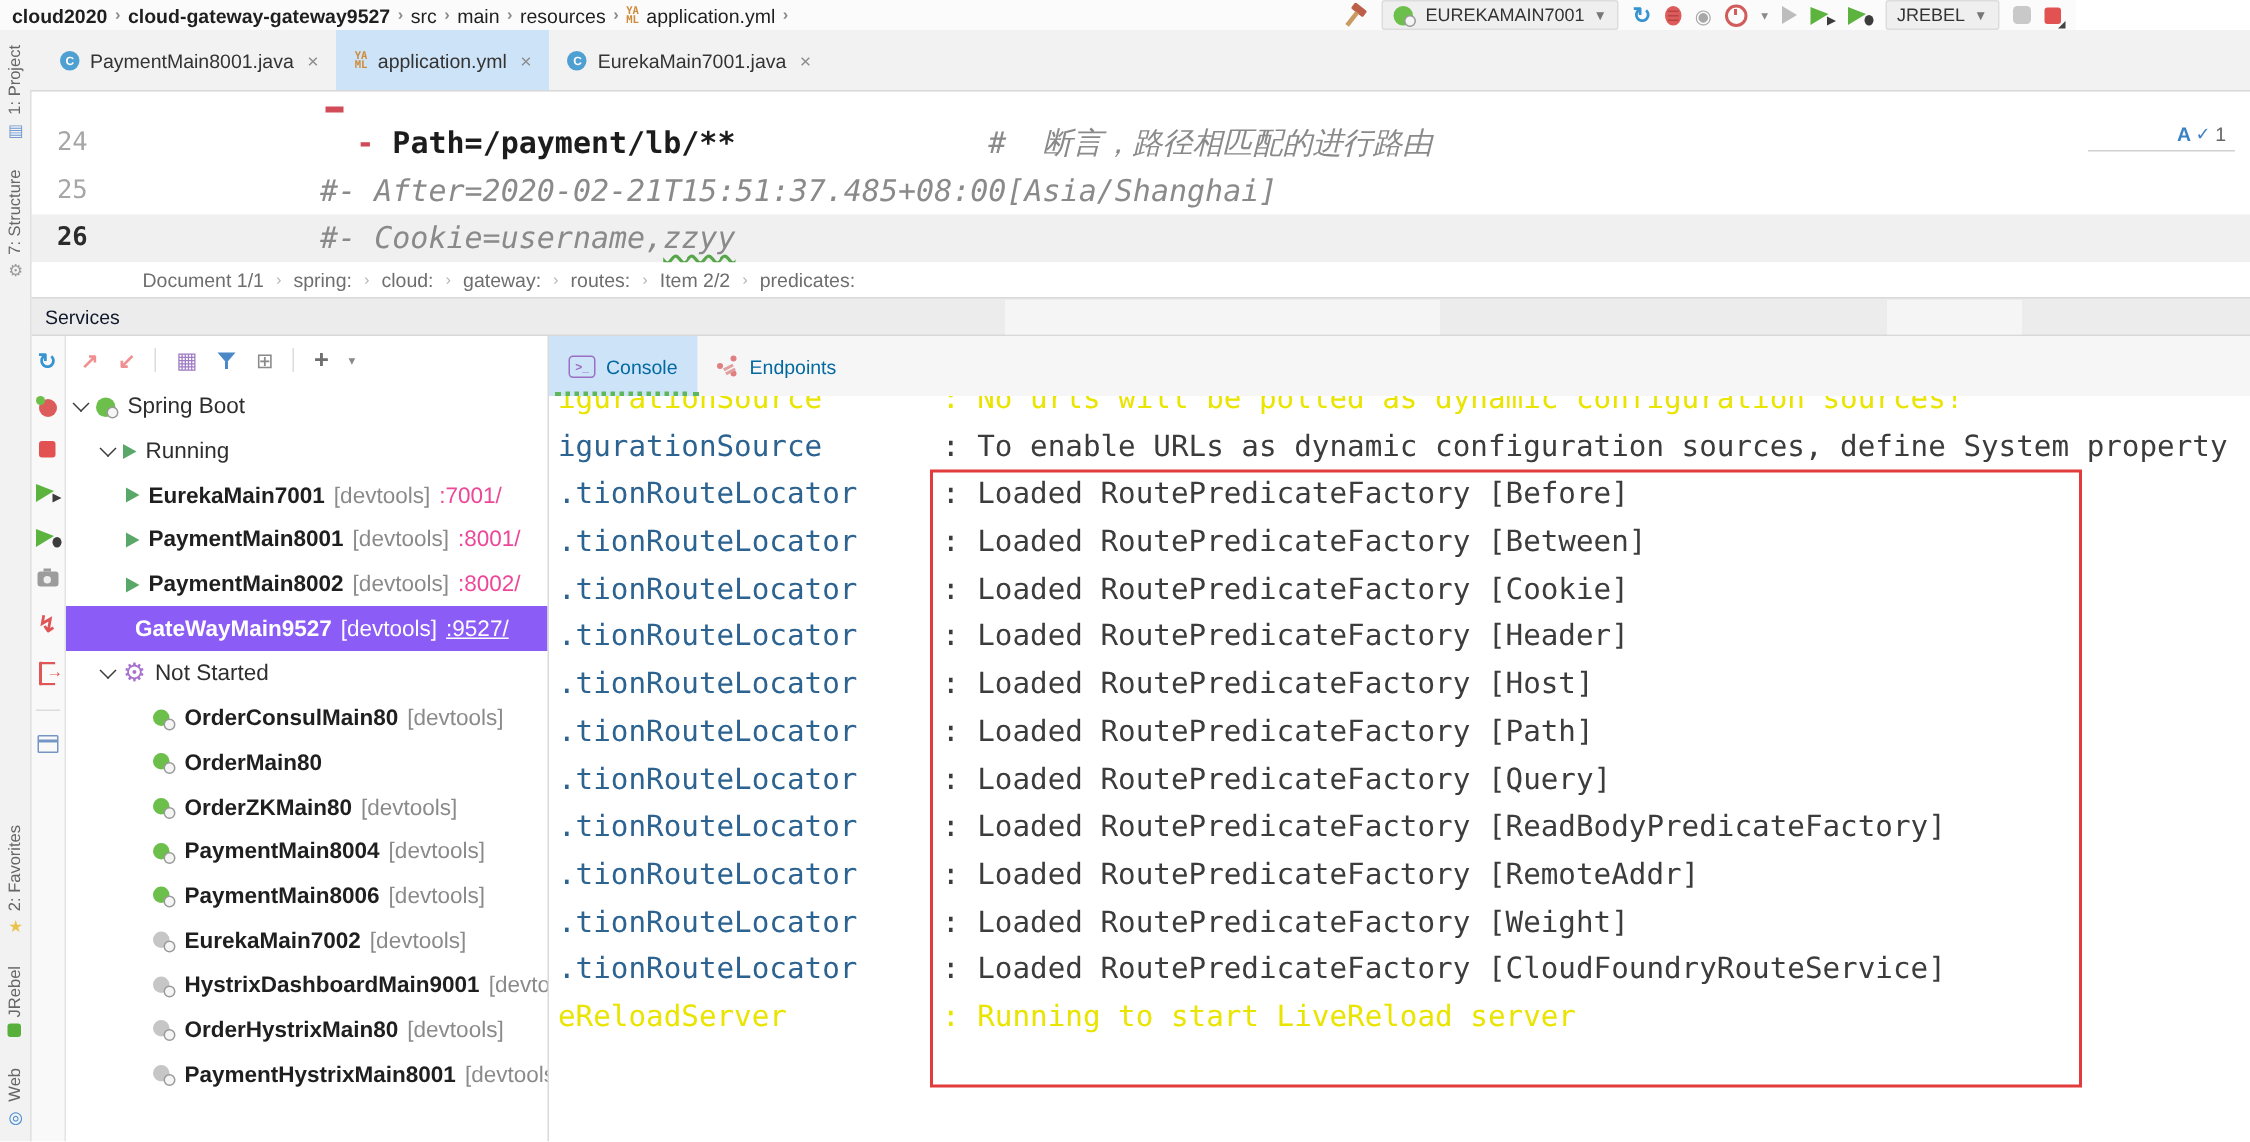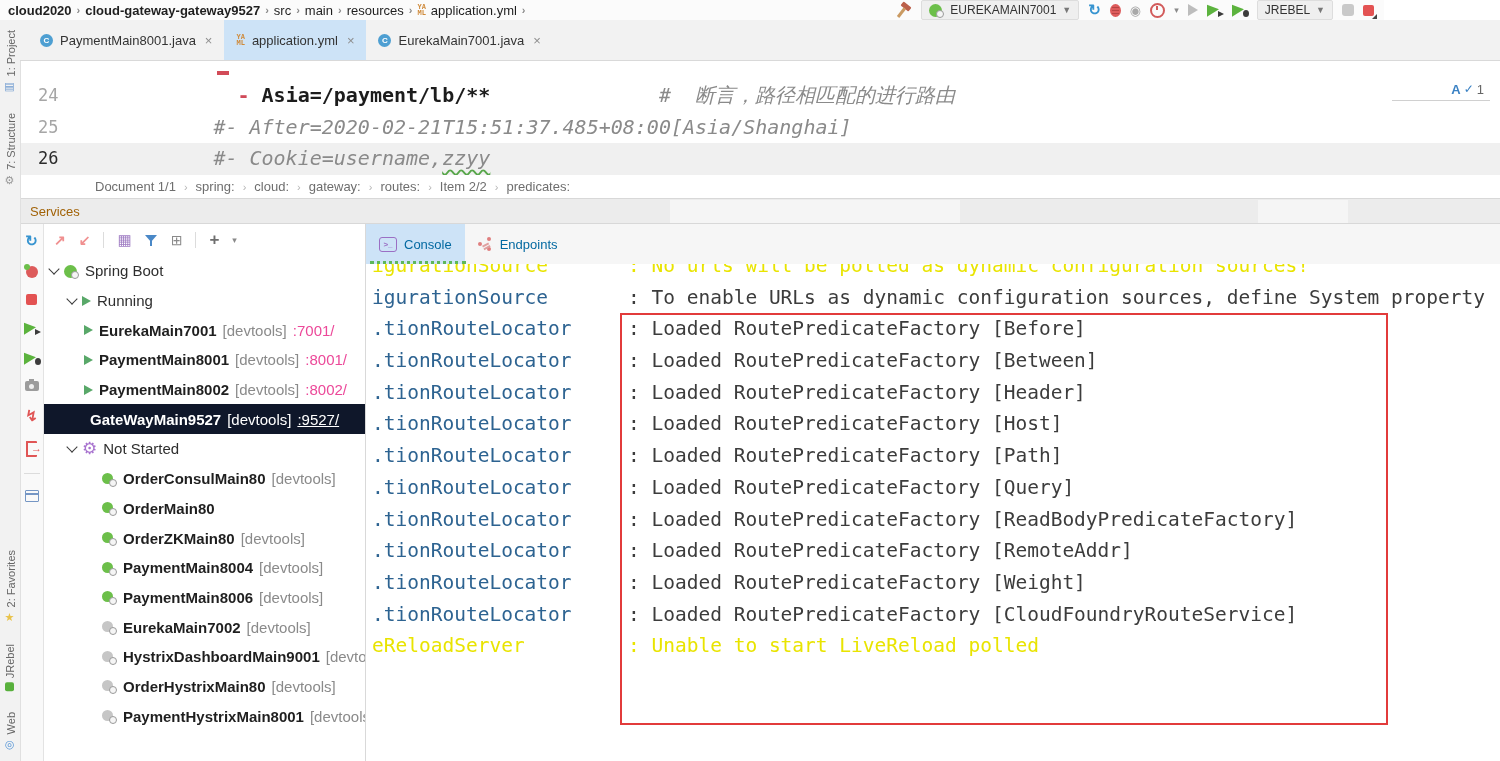--- a/index.html
+++ b/index.html
@@ -27,40 +27,40 @@
   .tabx{color:#8d8d8d;font-size:13px;margin-left:2px}
 
   
   .editor{position:absolute;left:20px;top:60px;width:1480px;height:115px;background:#fff;overflow:hidden}
   .remnant{height:20px;position:relative}
   .remnant .reddash{position:absolute;left:197px;top:11px;width:12px;height:4px;background:#d24b58}
   .eline{display:flex;height:31.7px;line-height:31.7px;white-space:pre}
   .eline.current{background:#f0f0f0}
   .enum{width:85px;box-sizing:border-box;padding-left:18px;font-family:"DejaVu Sans Mono",monospace;
         font-size:17px;color:#a6a6a6}
-  .eline.current .enum{color:#2b2b2b;font-weight:400}
+  .eline.current .enum{color:#2b2b2b;font-weight:700}
   .ecode{flex:1;font-family:"DejaVu Sans Mono",monospace;font-size:20px;color:#1c1c1c}
   .tok-dash{color:#d04a59;font-weight:700}
   .tok-val{color:#1c1c1c;font-weight:600}
   .tok-com{color:#8a8a8a;font-style:italic}
   .tok-squig{color:#8a8a8a;font-style:italic;text-decoration:underline wavy #57a64a;text-underline-offset:4px}
   .inspect{position:absolute;right:10px;top:18px;width:92px;height:22px;border-bottom:1px solid #d0d0d0;
            display:flex;align-items:center;gap:3px;font-size:13px;color:#666;justify-content:flex-end;padding-right:6px}
   .inspect .ia{color:#3b82c4;font-weight:700}
   .inspect .icheck{color:#3b82c4;font-size:12px}
 
   
   .ybc{position:absolute;left:20px;top:175px;width:1480px;height:23px;background:#fff;display:flex;
        align-items:center;font-size:13px;color:#6e6e6e;padding-left:75px;gap:8px;box-sizing:border-box}
   .ybsep{color:#b5b5b5;font-size:11px}
 
   
   .svc-header{position:absolute;left:20px;top:198px;width:1480px;height:26px;background:#ececec;
               border-top:1px solid #d8d8d8;border-bottom:1px solid #d8d8d8;box-sizing:border-box;
-              font-size:13px;color:#a16207;display:flex;align-items:center;padding-left:10px}
+              font-size:13px;color:#0f172a;display:flex;align-items:center;padding-left:10px}
   .svc-header .seg{position:absolute;top:1px;height:23px;background:#f5f5f5}
   .seg1{left:650px;width:290px}.seg2{left:1238px;width:90px}
 
   
   .leftstrip{position:absolute;left:0;top:20px;width:20px;height:741px;background:#f2f2f2;
              border-right:1px solid #e0e0e0;display:flex;flex-direction:column;align-items:center;z-index:3}
   .vlabel{writing-mode:vertical-rl;transform:rotate(180deg);font-size:11px;color:#666;
           display:flex;align-items:center;gap:4px;margin:10px 0}
   .vlabel .ic{transform:rotate(180deg)}
   .stripspacer{flex:1}
@@ -76,21 +76,21 @@
        border-right:1px solid #d9d9d9;box-sizing:border-box;overflow:hidden}
   .svc-toolbar{height:32px;display:flex;align-items:center;gap:13px;padding-left:10px}
   .vsep{width:1px;height:16px;background:#dcdcdc}
   .tree{font-size:15px}
   .trow{height:29.7px;display:flex;align-items:center;gap:6px;white-space:nowrap;cursor:default}
   .d0{padding-left:6px}.d1{padding-left:24px}.d2{padding-left:40px}.d3{padding-left:58px}
   .tlabel{color:#2e2e2e}
   .tname{font-weight:700;color:#1f1f1f}
   .tsuffix{color:#8a8a8a}
   .tport{color:#ec4899}
-  .trow.selected{background:#0f172a}
+  .trow.selected{background:#8b5cf6}
   .trow.selected .tname,.trow.selected .tsuffix,.trow.selected .tlabel{color:#fff}
   .trow.selected .tport{color:#fff;text-decoration:underline}
   .tchev{width:7px;height:7px;border-right:1.7px solid #3c3c3c;border-bottom:1.7px solid #3c3c3c;
          transform:rotate(45deg);margin-top:-4px;flex:0 0 auto}
 
   
   .console{position:absolute;left:366px;top:224px;width:1134px;height:537px;background:#fff;overflow:hidden}
   .ctabs{height:40px;display:flex;align-items:stretch;background:#f6f6f6;position:relative}
   .ctab{display:flex;align-items:center;gap:7px;padding:0 13px;font-size:13px;color:#0369a1}
   .ctab.active{background:#cde3f7}
@@ -240,21 +240,21 @@
       <span class="tabx">×</span>
     </div>
   </div>
 
 <div class="editor mono">
   <div class="remnant">
       <span class="reddash"></span>
     </div>
   <div class="eline">
     <span class="enum">24</span>
-    <span class="ecode"><span>           </span><span class="tok-dash">- </span><span class="tok-val">Asia=/payment/lb/**</span><span>              </span><span class="tok-com">#  断言，路径相匹配的进行路由</span></span>
+    <span class="ecode"><span>           </span><span class="tok-dash">- </span><span class="tok-val">Path=/payment/lb/**</span><span>              </span><span class="tok-com">#  断言，路径相匹配的进行路由</span></span>
   </div>
   <div class="eline">
     <span class="enum">25</span>
     <span class="ecode"><span>         </span><span class="tok-com">#- After=2020-02-21T15:51:37.485+08:00[Asia/Shanghai]</span></span>
   </div>
   <div class="eline current">
     <span class="enum">26</span>
     <span class="ecode"><span>         </span><span class="tok-com">#- Cookie=username,</span><span class="tok-squig">zzyy</span></span>
   </div>
   <div class="inspect" style="font-family:'Liberation Sans',sans-serif">
@@ -432,24 +432,25 @@
         <span class="ic i-endpoints"></span>
         <span>Endpoints</span>
       </div>
     </div>
   <div class="greenline"></div>
   <div class="cbody" id="cbody">
       <div class="cline warn clipped"><span class="clogger">igurationSource</span><span class="cmsg">: No urls will be polled as dynamic configuration sources!</span></div>
       <div class="cline"><span class="clogger">igurationSource</span><span class="cmsg">: To enable URLs as dynamic configuration sources, define System property</span></div>
       <div class="cline"><span class="clogger">.tionRouteLocator</span><span class="cmsg">: Loaded RoutePredicateFactory [Before]</span></div>
       <div class="cline"><span class="clogger">.tionRouteLocator</span><span class="cmsg">: Loaded RoutePredicateFactory [Between]</span></div>
+      <div class="cline"><span class="clogger">.tionRouteLocator</span><span class="cmsg">: Loaded RoutePredicateFactory [Cookie]</span></div>
       <div class="cline"><span class="clogger">.tionRouteLocator</span><span class="cmsg">: Loaded RoutePredicateFactory [Header]</span></div>
       <div class="cline"><span class="clogger">.tionRouteLocator</span><span class="cmsg">: Loaded RoutePredicateFactory [Host]</span></div>
       <div class="cline"><span class="clogger">.tionRouteLocator</span><span class="cmsg">: Loaded RoutePredicateFactory [Path]</span></div>
       <div class="cline"><span class="clogger">.tionRouteLocator</span><span class="cmsg">: Loaded RoutePredicateFactory [Query]</span></div>
       <div class="cline"><span class="clogger">.tionRouteLocator</span><span class="cmsg">: Loaded RoutePredicateFactory [ReadBodyPredicateFactory]</span></div>
       <div class="cline"><span class="clogger">.tionRouteLocator</span><span class="cmsg">: Loaded RoutePredicateFactory [RemoteAddr]</span></div>
       <div class="cline"><span class="clogger">.tionRouteLocator</span><span class="cmsg">: Loaded RoutePredicateFactory [Weight]</span></div>
       <div class="cline"><span class="clogger">.tionRouteLocator</span><span class="cmsg">: Loaded RoutePredicateFactory [CloudFoundryRouteService]</span></div>
-      <div class="cline warn"><span class="clogger">eReloadServer</span><span class="cmsg">: Unable to start LiveReload polled</span></div>
+      <div class="cline warn"><span class="clogger">eReloadServer</span><span class="cmsg">: Running to start LiveReload server</span></div>
     </div>
   <div class="redbox"></div>
 </div>
 
 </body></html>

